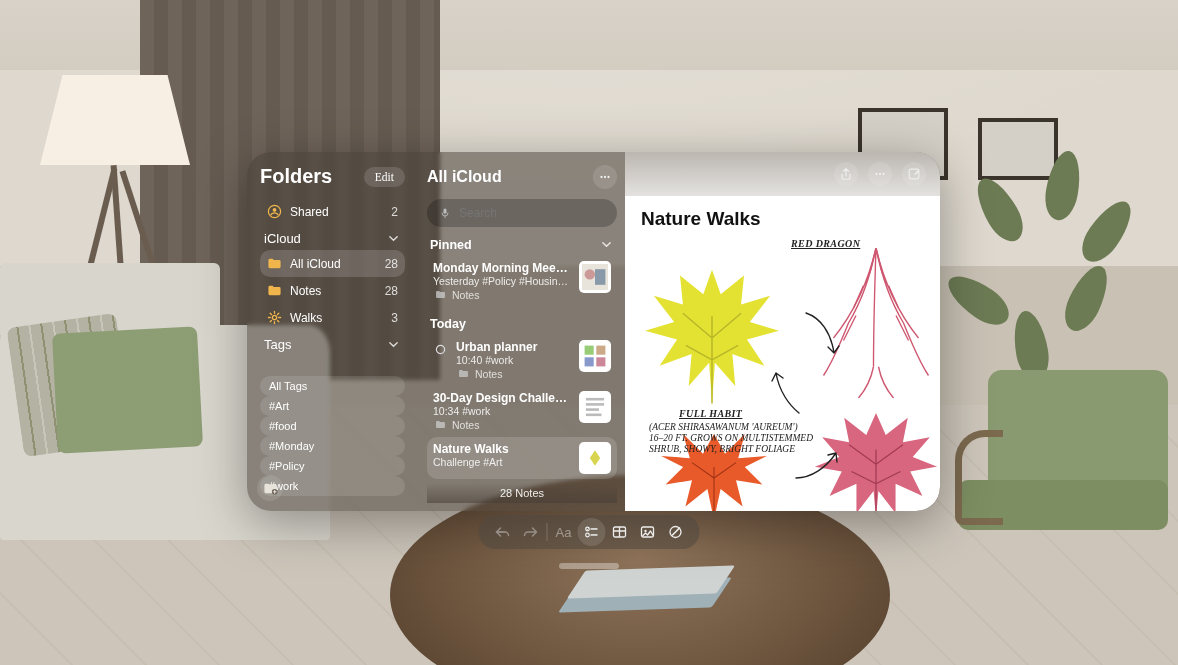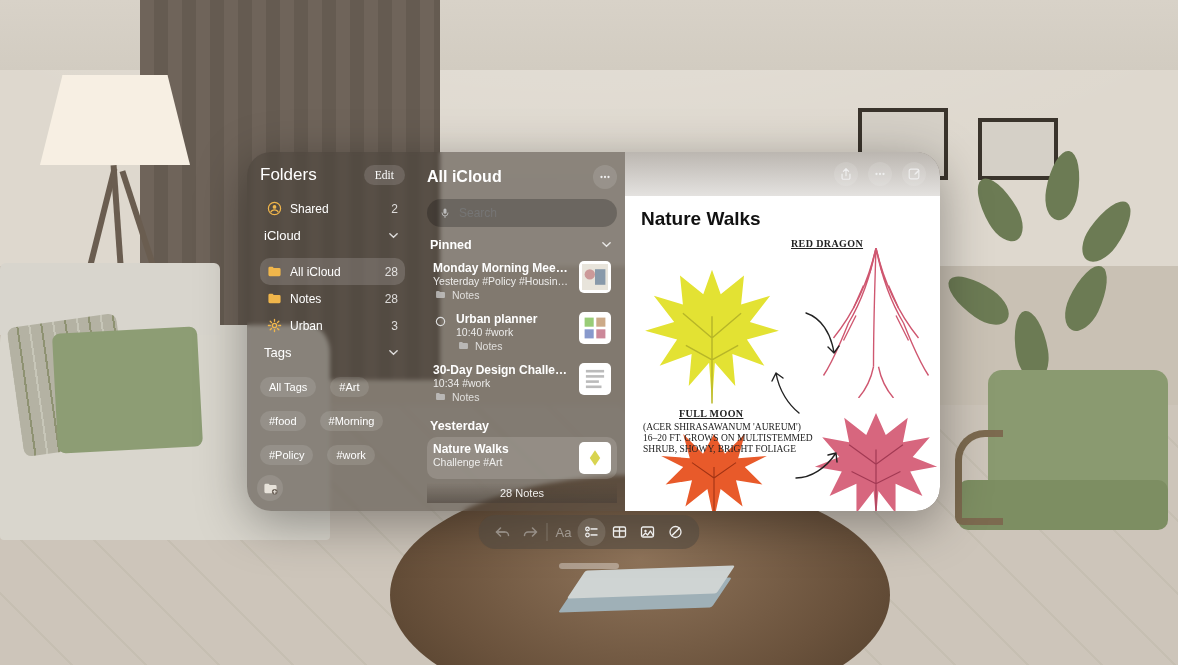--- a/index.html
+++ b/index.html
@@ -51,29 +51,29 @@
   .bk1{position:absolute;inset:0;background:#9fb0b7;border-radius:2px;transform:skewX(-35deg) rotate(-2deg);}
   .bk2{position:absolute;left:8px;top:-12px;right:-4px;height:28px;background:#cfd4d3;border-radius:2px;transform:skewX(-35deg) rotate(-2deg);}
 
   
   .win{position:absolute;left:247px;top:152px;width:693px;height:359px;border-radius:24px;overflow:hidden;
     background:rgba(70,62,54,.55);backdrop-filter:blur(2px);box-shadow:0 12px 50px rgba(0,0,0,.35);
     display:flex;color:#fff;font-size:12px;}
 
   .col-folders{width:168px;padding:13px 10px 10px 13px;display:flex;flex-direction:column;position:relative;}
   .hdr{display:flex;align-items:center;justify-content:space-between;margin-bottom:10px;}
-  .hdr h2{font-size:17px;font-weight:400;}
+  .hdr h2{font-size:20px;font-weight:700;}
   .pill{background:rgba(255,255,255,.13);border-radius:14px;padding:4px 11px;font-size:11.5px;cursor:pointer;font-family:Liberation Serif, serif;}
   .row{display:flex;align-items:center;gap:8px;padding:6px 7px;border-radius:10px;cursor:pointer;}
   .row.sel{background:rgba(255,255,255,.15);}
   .row .cnt{margin-left:auto;opacity:.8;}
   .ico{width:15px;height:15px;display:inline-flex;align-items:center;justify-content:center;flex:none;}
-  .sect{display:flex;align-items:center;justify-content:space-between;padding:6px 4px 15px;font-size:13px;font-weight:500;}
+  .sect{display:flex;align-items:center;justify-content:space-between;padding:6px 4px 4px;font-size:13px;font-weight:500;}
   .chev{opacity:.8;}
-  .tags{display:flex;flex-wrap:wrap;gap:14px;margin-top:2px;}
+  .tags{display:flex;flex-wrap:wrap;gap:0;margin-top:20px;flex-direction:column;}
   .tag{background:rgba(255,255,255,.11);border-radius:12px;padding:4px 9px;font-size:11px;cursor:pointer;}
   .new-folder{position:absolute;left:10px;bottom:10px;width:26px;height:26px;border-radius:50%;
     background:rgba(255,255,255,.1);display:flex;align-items:center;justify-content:center;cursor:pointer;}
 
   .col-list{width:210px;padding:13px 8px 8px 12px;display:flex;flex-direction:column;overflow:hidden;}
   .list-hdr{display:flex;align-items:center;gap:8px;}
   .list-hdr h2{font-size:16px;font-weight:600;flex:1;}
   .circ{width:24px;height:24px;border-radius:50%;background:rgba(255,255,255,.12);display:flex;align-items:center;justify-content:center;cursor:pointer;}
   .search{margin-top:10px;height:28px;border-radius:16px;background:rgba(0,0,0,.22);display:flex;align-items:center;gap:7px;padding:0 10px;}
   .search input{flex:1;background:none;border:none;outline:none;color:#eee;font-size:12px;}
@@ -86,21 +86,21 @@
   .note .loc{font-size:10.5px;opacity:.75;display:flex;align-items:center;gap:4px;}
   .thumb{width:32px;height:32px;border-radius:5px;background:#fff;padding:3px;flex:none;}
   .listfoot{text-align:center;font-size:11px;opacity:.9;padding:4px;margin-top:auto;background:linear-gradient(transparent,rgba(70,62,54,.6));}
 
   .col-note{flex:1;background:#fff;color:#111;border-radius:0 24px 24px 0;position:relative;display:flex;flex-direction:column;}
   .note-tb{height:44px;display:flex;align-items:center;justify-content:flex-end;gap:10px;padding:0 14px;
     background:linear-gradient(rgba(120,110,98,.5),rgba(120,110,98,.2));border-radius:0 24px 0 0;}
   .note-body{flex:1;padding:12px 16px 16px;overflow:hidden;}
   .note-body h1{font-size:19px;font-weight:700;margin-bottom:8px;}
   .sketch{position:relative;width:100%;height:260px;}
-  .hand{font-family:"Bradley Hand","Segoe Script","Comic Sans MS",cursive;font-size:9.5px;line-height:1.15;color:#222;position:absolute;}
+  .hand{font-family:"Bradley Hand","Segoe Script","Comic Sans MS",cursive;font-size:9.5px;line-height:1.15;color:#222;position:absolute;font-style:italic;}
   .hand.u{text-decoration:underline;font-weight:600;letter-spacing:.4px;font-size:10px;}
   .leafshape{position:absolute;}
 
   .toolbar{position:absolute;left:50%;top:515px;transform:translateX(-50%);height:34px;border-radius:20px;
     background:rgba(80,72,63,.55);display:flex;align-items:center;gap:0;padding:0 10px;backdrop-filter:blur(3px);}
   .tbtn{width:28px;height:28px;border-radius:50%;display:flex;align-items:center;justify-content:center;color:#eee;cursor:pointer;}
   .tbtn.dim{opacity:.45;}
   .tbtn.on{background:rgba(255,255,255,.12);}
   .tdiv{width:1px;height:18px;background:rgba(255,255,255,.2);margin:0 2px;}
 
@@ -196,37 +196,37 @@
       <span>Notes</span>
       <span class="cnt">28</span>
     </div>
     <div class="row">
       <span class="ico" style="color:#f0b64b">
           <svg width="15" height="15" viewBox="0 0 16 16">
             <circle cx="8" cy="8" r="2.3" fill="none" stroke="currentColor" stroke-width="1.4"></circle>
             <path d="M8 1.5v2M8 12.5v2M14.5 8h-2M3.5 8h-2M12.6 3.4l-1.4 1.4M4.8 11.2l-1.4 1.4M12.6 12.6l-1.4-1.4M4.8 4.8 3.4 3.4" stroke="currentColor" stroke-width="1.4" stroke-linecap="round"></path>
           </svg>
         </span>
-      <span>Urban</span>
+      <span>Walks</span>
       <span class="cnt">3</span>
     </div>
 
     <div class="sect">
       <span>Tags</span>
       <span class="ico chev">
           <svg width="11" height="11" viewBox="0 0 12 12">
             <path d="M2 4l4 4 4-4" fill="none" stroke="#fff" stroke-width="1.5" stroke-linecap="round"></path>
           </svg>
         </span>
     </div>
     <div class="tags">
       <span class="tag">All Tags</span>
       <span class="tag">#Art</span>
       <span class="tag">#food</span>
-      <span class="tag">#Morning</span>
+      <span class="tag">#Monday</span>
       <span class="tag">#Policy</span>
       <span class="tag">#work</span>
     </div>
 
     <div class="new-folder">
       <svg width="15" height="15" viewBox="0 0 16 16">
           <path fill="#e7e2da" d="M1.5 4.5A1.5 1.5 0 0 1 3 3h3l1.2 1.3H13a1.5 1.5 0 0 1 1.5 1.5v5.7A1.5 1.5 0 0 1 13 13H3a1.5 1.5 0 0 1-1.5-1.5z"></path>
           <circle cx="12.5" cy="11.5" r="3" fill="#6b6158"></circle>
           <path d="M12.5 10v3M11 11.5h3" stroke="#e7e2da" stroke-width="1.2" stroke-linecap="round"></path>
         </svg>
@@ -277,20 +277,23 @@
       </div>
       <div class="thumb">
           <svg viewBox="0 0 10 10">
             <rect width="10" height="10" fill="#e8e4db"></rect>
             <circle cx="3" cy="4" r="2" fill="#c99"></circle>
             <rect x="5" y="2" width="4" height="6" fill="#89a"></rect>
           </svg>
         </div>
     </div>
 
+    <div class="lsect">
+        <span>Today</span>
+      </div>
     <div class="note">
       <span class="ico" style="margin-top:2px">
           <svg width="11" height="11" viewBox="0 0 12 12">
             <circle cx="6" cy="6" r="4.5" fill="none" stroke="#ddd" stroke-width="1.3"></circle>
           </svg>
         </span>
       <div class="txt">
         <div class="ttl">Urban planner</div>
         <div class="sub">10:40  #work</div>
         <div class="loc">
@@ -329,23 +332,20 @@
           <svg viewBox="0 0 10 10">
             <rect width="10" height="10" fill="#fff"></rect>
             <rect x="1.5" y="1.5" width="7" height="1" fill="#bbb"></rect>
             <rect x="1.5" y="3.5" width="7" height="1" fill="#bbb"></rect>
             <rect x="1.5" y="5.5" width="5" height="1" fill="#bbb"></rect>
             <rect x="1.5" y="7.5" width="6" height="1" fill="#bbb"></rect>
           </svg>
         </div>
     </div>
 
-    <div class="lsect">
-        <span>Yesterday</span>
-      </div>
     <div class="note sel">
       <div class="txt">
         <div class="ttl">Nature Walks</div>
         <div class="sub">Challenge  #Art</div>
       </div>
       <div class="thumb">
           <svg viewBox="0 0 10 10">
             <rect width="10" height="10" fill="#fff"></rect>
             <path d="M5 2 3 5l2 3 2-3z" fill="#d8d450"></path>
           </svg>
@@ -402,22 +402,22 @@
         <svg class="leafshape" style="left:170px;top:170px" width="130" height="110" viewBox="0 0 100 90">
           <path class="pink" d="M50 4 58 22 76 8 72 28 94 24 80 40 100 48 78 52 88 72 66 62 66 86 52 68 50 90 48 68 34 86 34 62 12 72 22 52 0 48 20 40 6 24 28 28 24 8 42 22z"></path>
           <path stroke="#a33a54" stroke-width="1" fill="none" d="M50 90V34M50 46 28 30M50 46 72 30M50 62 30 52M50 62 70 52"></path>
         </svg>
 
         <div class="hand u" style="left:150px;top:0">RED DRAGON</div>
         <svg style="position:absolute;left:160px;top:70px" width="40" height="50">
             <path d="M5 5c15 5 25 20 28 40m0 0-6-6m6 6 5-7" fill="none" stroke="#222" stroke-width="1.4" stroke-linecap="round"></path>
           </svg>
 
-        <div class="hand u" style="left:38px;top:170px">FULL MOON</div>
-        <div class="hand" style="left:2px;top:184px;width:180px;white-space:pre-line">(ACER SHIRASAWANUM 'AUREUM')
+        <div class="hand u" style="left:38px;top:170px">FULL HABIT</div>
+        <div class="hand" style="left:8px;top:184px;width:180px;white-space:pre-line">(ACER SHIRASAWANUM 'AUREUM')
 16–20 FT. GROWS ON MULTISTEMMED
 SHRUB, SHOWY, BRIGHT FOLIAGE</div>
         <svg style="position:absolute;left:128px;top:130px" width="40" height="50">
             <path d="M30 45c-10-8-20-22-23-40m0 0 7 5m-7-5-4 8" fill="none" stroke="#222" stroke-width="1.4" stroke-linecap="round"></path>
           </svg>
         <svg style="position:absolute;left:150px;top:210px" width="50" height="40">
             <path d="M5 30c15 0 30-10 40-25m0 0-8 2m8-2 1 9" fill="none" stroke="#222" stroke-width="1.4" stroke-linecap="round"></path>
           </svg>
       </div>
     </div>

